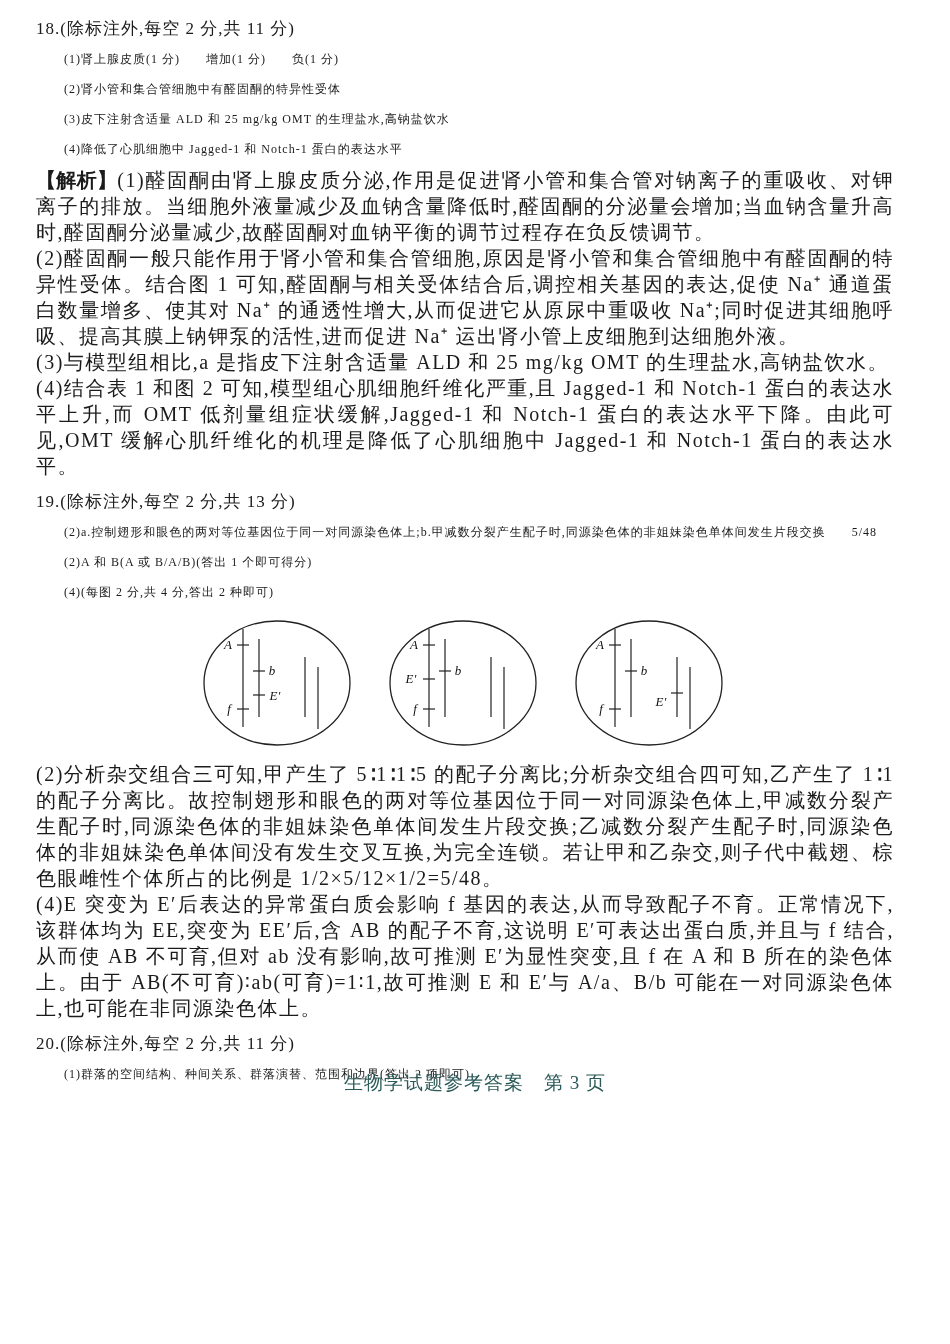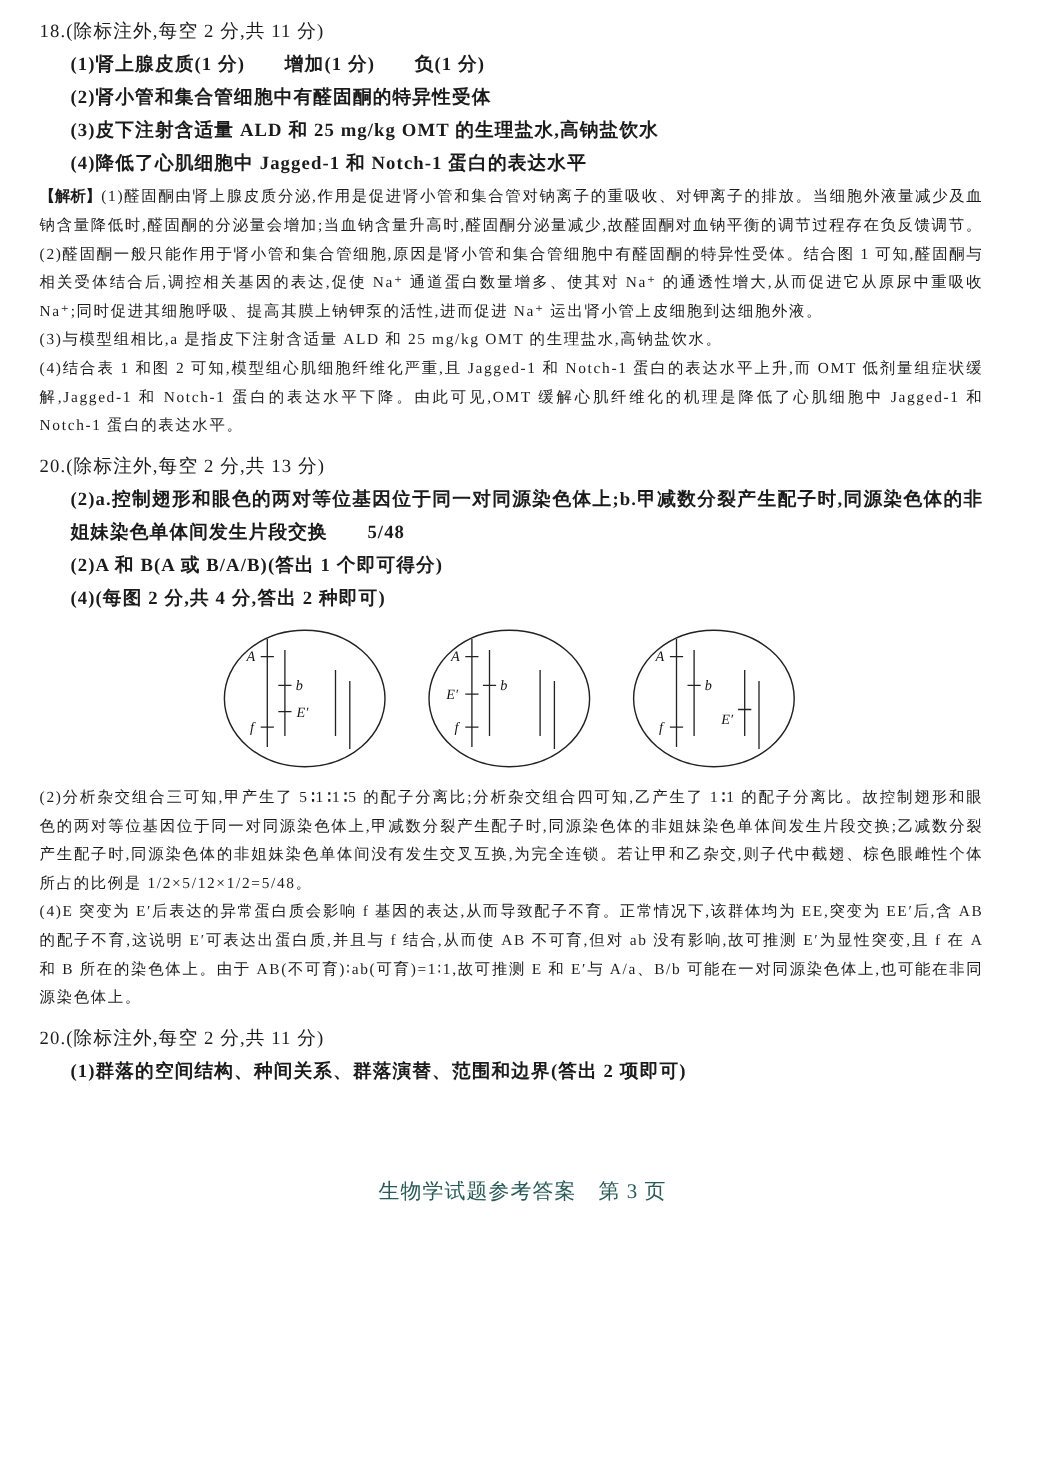--- a/index.html
+++ b/index.html
@@ -14,30 +14,30 @@
     position:relative;
     box-sizing:border-box;
     width:950px;height:1108px;
     padding:14px 56px 0 36px;
   }
   .head{
     font-size:17px;line-height:30px;margin:0;
     letter-spacing:1px;
   }
   .ans{
-    font-size:17px;line-height:30px;margin:0 0 0 28px;
-    letter-spacing:1px;text-align:justify;font-weight:bold;
+    font-size:12px;line-height:30px;margin:0 0 0 28px;
+    letter-spacing:1px;text-align:justify;
   }
   .ans.hang{
     margin-left:0;text-indent:28px;
   }
   .analysis{margin-top:3px;}
   .ana{
-    font-size:14px;line-height:26px;margin:0;
-    letter-spacing:1.5px;text-align:justify;
+    font-size:20px;line-height:26px;margin:0;
+    letter-spacing:1.5px;text-align:justify;font-family:Liberation Serif, serif;
   }
   .ana-label{font-weight:700;letter-spacing:0;}
   .qblock{margin-bottom:8px;}
   .figure{
     display:flex;justify-content:center;align-items:center;
     gap:26px;margin:6px 0 8px 0;
   }
   .footer{
     position:absolute;left:0;right:0;bottom:12px;
     text-align:center;font-size:19px;letter-spacing:1px;
@@ -57,21 +57,21 @@
     <p class="ans">(4)降低了心肌细胞中 Jagged-1 和 Notch-1 蛋白的表达水平</p>
     <div class="analysis">
       <p class="ana"><strong class="ana-label">【解析】</strong><span>(1)醛固酮由肾上腺皮质分泌,作用是促进肾小管和集合管对钠离子的重吸收、对钾离子的排放。当细胞外液量减少及血钠含量降低时,醛固酮的分泌量会增加;当血钠含量升高时,醛固酮分泌量减少,故醛固酮对血钠平衡的调节过程存在负反馈调节。</span></p>
       <p class="ana">(2)醛固酮一般只能作用于肾小管和集合管细胞,原因是肾小管和集合管细胞中有醛固酮的特异性受体。结合图 1 可知,醛固酮与相关受体结合后,调控相关基因的表达,促使 Na⁺ 通道蛋白数量增多、使其对 Na⁺ 的通透性增大,从而促进它从原尿中重吸收 Na⁺;同时促进其细胞呼吸、提高其膜上钠钾泵的活性,进而促进 Na⁺ 运出肾小管上皮细胞到达细胞外液。</p>
       <p class="ana">(3)与模型组相比,a 是指皮下注射含适量 ALD 和 25 mg/kg OMT 的生理盐水,高钠盐饮水。</p>
       <p class="ana">(4)结合表 1 和图 2 可知,模型组心肌细胞纤维化严重,且 Jagged-1 和 Notch-1 蛋白的表达水平上升,而 OMT 低剂量组症状缓解,Jagged-1 和 Notch-1 蛋白的表达水平下降。由此可见,OMT 缓解心肌纤维化的机理是降低了心肌细胞中 Jagged-1 和 Notch-1 蛋白的表达水平。</p>
     </div>
   </section>
 
   <section class="qblock">
-    <p class="head">20.(除标注外,每空 2 分,共 13 分)</p>
+    <p class="head">19.(除标注外,每空 2 分,共 13 分)</p>
     <p class="ans">(2)a.控制翅形和眼色的两对等位基因位于同一对同源染色体上;b.甲减数分裂产生配子时,同源染色体的非姐妹染色单体间发生片段交换　　5/48</p>
     <p class="ans">(2)A 和 B(A 或 B/A/B)(答出 1 个即可得分)</p>
     <p class="ans">(4)(每图 2 分,共 4 分,答出 2 种即可)</p>
 
     <div class="figure">
         <svg viewBox="0 0 160 140" width="160" height="140">
           <ellipse cx="78" cy="70" rx="73" ry="62" fill="none" stroke="#222" stroke-width="1.3"></ellipse>
           <line x1="44" y1="16" x2="44" y2="114" stroke="#222" stroke-width="1.2"></line>
           <line x1="60" y1="26" x2="60" y2="104" stroke="#222" stroke-width="1.2"></line>
           <line x1="106" y1="44" x2="106" y2="104" stroke="#222" stroke-width="1.2"></line>

